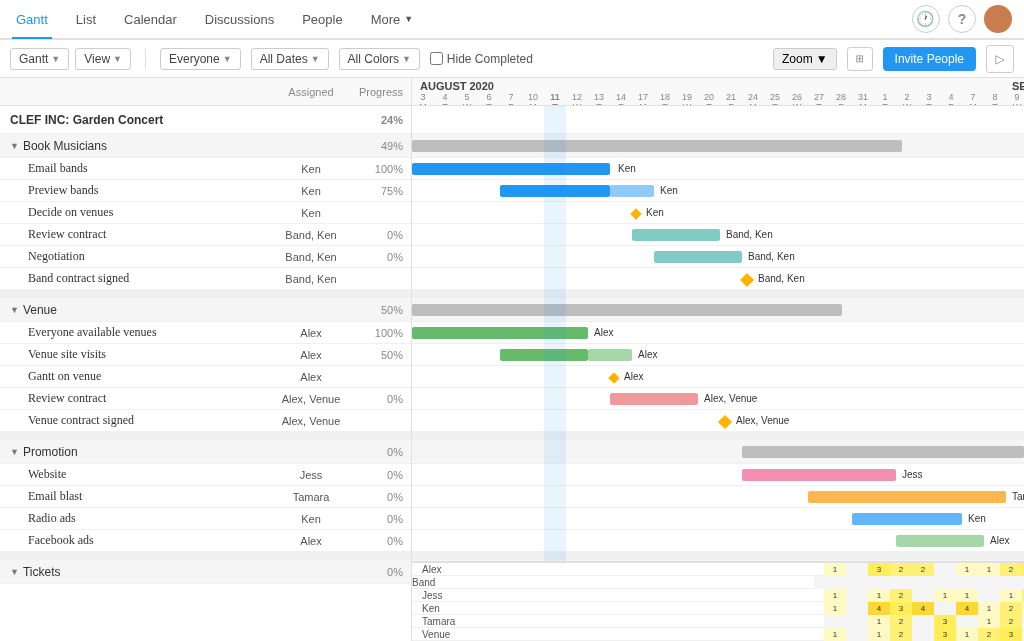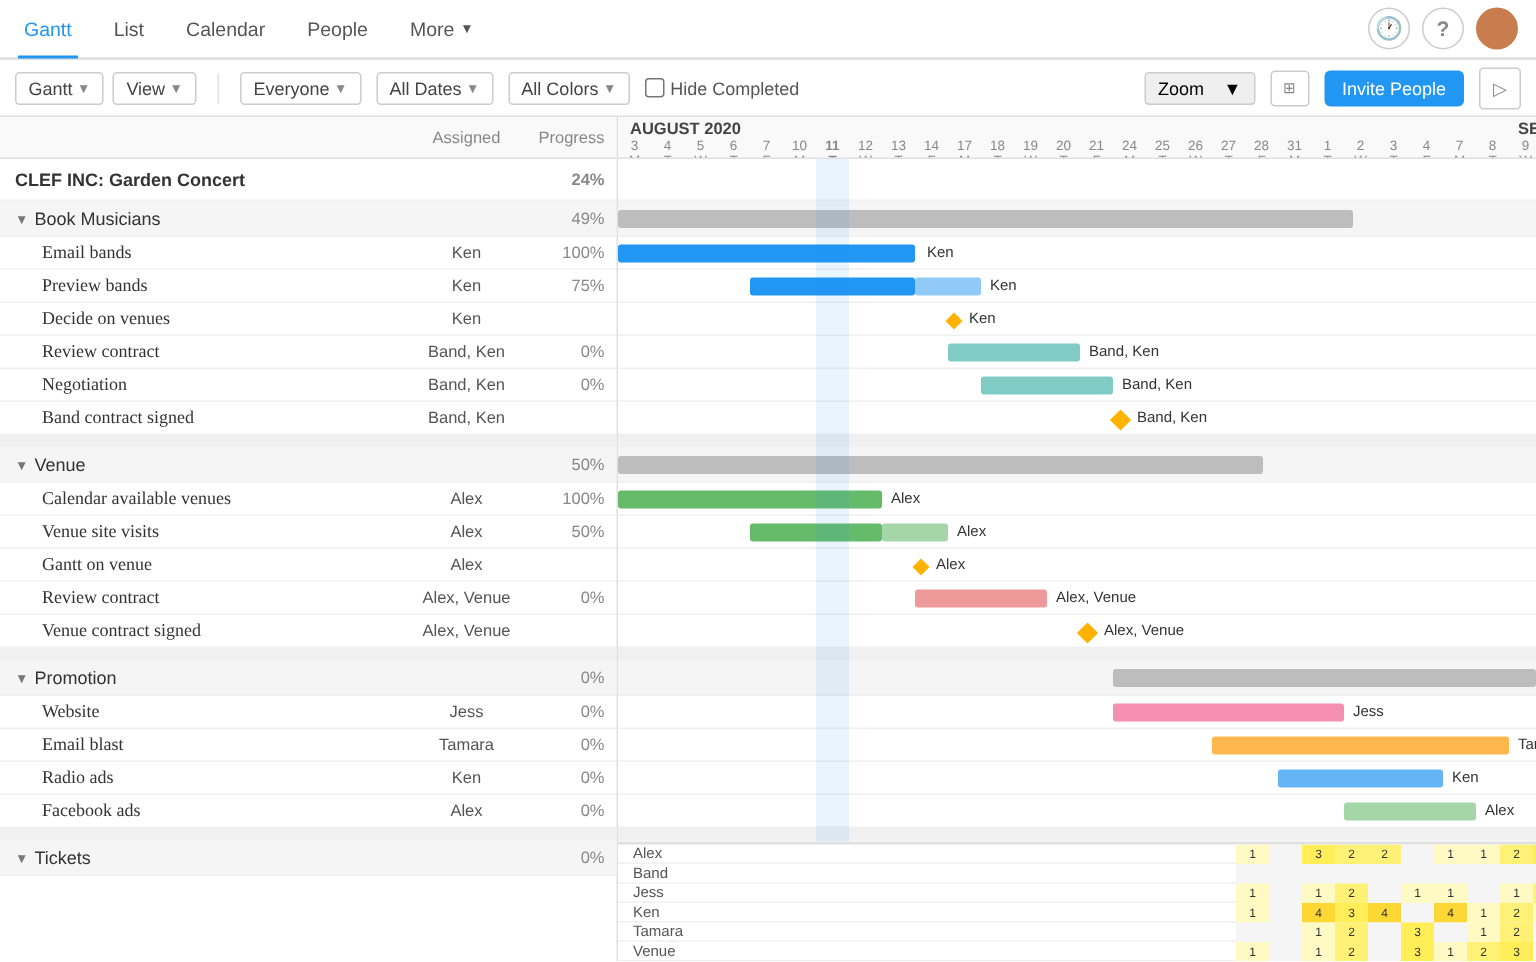--- a/index.html
+++ b/index.html
@@ -15,21 +15,21 @@
     .icon-btn { width: 28px; height: 28px; border-radius: 50%; border: 1.5px solid #ccc; display: flex; align-items: center; justify-content: center; cursor: pointer; color: #666; font-size: 14px; }
 
     
     .toolbar { display: flex; align-items: center; height: 38px; border-bottom: 1px solid #e0e0e0; padding: 0 10px; gap: 10px; background: #fff; }
     .toolbar .btn-group { display: flex; align-items: center; gap: 6px; }
     .toolbar .sep { width: 1px; height: 20px; background: #e0e0e0; margin: 0 4px; }
     .toolbar .filter-btn { display: flex; align-items: center; gap: 3px; padding: 3px 8px; border: 1px solid #ccc; border-radius: 3px; cursor: pointer; color: #444; font-size: 12px; background: #fff; }
     .toolbar .filter-btn .arrow { font-size: 9px; color: #888; }
     .toolbar .hide-completed { display: flex; align-items: center; gap: 4px; color: #555; font-size: 12px; cursor: pointer; }
     .toolbar .spacer { flex: 1; }
-    .toolbar .zoom-btn { display: flex; align-items: flex-start; gap: 13px; padding: 3px 8px; border: 1px solid #ccc; border-radius: 3px; cursor: pointer; font-size: 12px; }
+    .toolbar .zoom-btn { display: flex; align-items: flex-start; gap: 3px; padding: 3px 8px; border: 1px solid #ccc; border-radius: 3px; cursor: pointer; font-size: 12px; }
     .toolbar .view-box { width: 26px; height: 24px; border: 1px solid #ccc; border-radius: 3px; display: flex; align-items: center; justify-content: center; cursor: pointer; }
     .toolbar .invite-btn { background: #2196f3; color: #fff; border: none; border-radius: 4px; padding: 5px 12px; font-size: 12px; cursor: pointer; white-space: nowrap; }
     .toolbar .export-btn { width: 28px; height: 28px; border: 1px solid #ccc; border-radius: 3px; display: flex; align-items: center; justify-content: center; cursor: pointer; }
 
     
     .main { display: flex; height: calc(641px - 40px - 38px); overflow: hidden; }
 
     
     .left-pane { width: 412px; flex-shrink: 0; overflow: hidden; border-right: 1px solid #e0e0e0; display: flex; flex-direction: column; }
     .left-header { display: flex; height: 28px; border-bottom: 1px solid #e0e0e0; background: #f9f9f9; }
@@ -53,20 +53,21 @@
     
     .right-pane { flex: 1; overflow-x: auto; overflow-y: hidden; display: flex; flex-direction: column; }
   </style>
 </head>
 <body>
 
 <nav class="top-nav">
   <a href="#" class="active">Gantt</a>
   <a href="#">List</a>
   <a href="#">Calendar</a>
+  <a href="#">Discussions</a>
   <a href="#">People</a>
   <a href="#" class="more">More <span style="font-size:9px;margin-left:2px;">▼</span></a>
   <div class="right">
     <div class="icon-btn" style="font-size:15px;">🕐</div>
     <div class="icon-btn" style="font-size:14px; font-weight:bold; color:#888;">?</div>
     <div class="avatar" style="background:#c97d4e; width:28px;height:28px;border-radius:50%;"></div>
   </div>
 </nav>
 
 <div class="toolbar">
@@ -160,21 +161,21 @@
       </div>
 
       <div class="row separator"></div>
 
       <div class="row group-header">
         <div class="col-name group"><span class="triangle">▼</span> Venue</div>
         <div class="col-assigned"></div>
         <div class="col-progress">50%</div>
       </div>
       <div class="row">
-        <div class="col-name indent">Calendar available venues</div>
+        <div class="col-name indent">Everyone available venues</div>
         <div class="col-assigned">Alex</div>
         <div class="col-progress">100%</div>
       </div>
       <div class="row">
         <div class="col-name indent">Venue site visits</div>
         <div class="col-assigned">Alex</div>
         <div class="col-progress">50%</div>
       </div>
       <div class="row">
         <div class="col-name indent">Gantt on venue</div>
@@ -391,21 +392,21 @@
               <span style="width: 22px; height: 13px; display: inline-flex; align-items: center; justify-content: center; font-size: 8px; background: rgb(245, 245, 245); color: rgb(51, 51, 51); flex-shrink: 0;"></span>
               <span style="width: 22px; height: 13px; display: inline-flex; align-items: center; justify-content: center; font-size: 8px; background: rgb(255, 238, 88); color: rgb(51, 51, 51); flex-shrink: 0;">3</span>
               <span style="width: 22px; height: 13px; display: inline-flex; align-items: center; justify-content: center; font-size: 8px; background: rgb(255, 241, 118); color: rgb(51, 51, 51); flex-shrink: 0;">2</span>
               <span style="width: 22px; height: 13px; display: inline-flex; align-items: center; justify-content: center; font-size: 8px; background: rgb(255, 241, 118); color: rgb(51, 51, 51); flex-shrink: 0;">2</span>
               <span style="width: 22px; height: 13px; display: inline-flex; align-items: center; justify-content: center; font-size: 8px; background: rgb(245, 245, 245); color: rgb(51, 51, 51); flex-shrink: 0;"></span>
               <span style="width: 22px; height: 13px; display: inline-flex; align-items: center; justify-content: center; font-size: 8px; background: rgb(255, 249, 196); color: rgb(51, 51, 51); flex-shrink: 0;">1</span>
               <span style="width: 22px; height: 13px; display: inline-flex; align-items: center; justify-content: center; font-size: 8px; background: rgb(255, 249, 196); color: rgb(51, 51, 51); flex-shrink: 0;">1</span>
               <span style="width: 22px; height: 13px; display: inline-flex; align-items: center; justify-content: center; font-size: 8px; background: rgb(255, 241, 118); color: rgb(51, 51, 51); flex-shrink: 0;">2</span>
               <span style="width: 22px; height: 13px; display: inline-flex; align-items: center; justify-content: center; font-size: 8px; background: rgb(255, 238, 88); color: rgb(51, 51, 51); flex-shrink: 0;">3</span>
             </div>
-            <div style="display: flex; align-items: center; height: 13px; border-bottom: 1px solid rgb(240, 240, 240);">
+            <div style="display: flex; align-items: center; height: 13px; border-bottom: 1px solid rgb(240, 240, 240); justify-content: center;">
               <span style="width: 412px; padding-left: 10px; font-size: 10px; color: rgb(85, 85, 85); flex-shrink: 0;">Band</span>
               <span style="width: 22px; height: 13px; display: inline-flex; align-items: center; justify-content: center; font-size: 8px; background: rgb(245, 245, 245); color: rgb(51, 51, 51); flex-shrink: 0;"></span>
               <span style="width: 22px; height: 13px; display: inline-flex; align-items: center; justify-content: center; font-size: 8px; background: rgb(245, 245, 245); color: rgb(51, 51, 51); flex-shrink: 0;"></span>
               <span style="width: 22px; height: 13px; display: inline-flex; align-items: center; justify-content: center; font-size: 8px; background: rgb(245, 245, 245); color: rgb(51, 51, 51); flex-shrink: 0;"></span>
               <span style="width: 22px; height: 13px; display: inline-flex; align-items: center; justify-content: center; font-size: 8px; background: rgb(245, 245, 245); color: rgb(51, 51, 51); flex-shrink: 0;"></span>
               <span style="width: 22px; height: 13px; display: inline-flex; align-items: center; justify-content: center; font-size: 8px; background: rgb(245, 245, 245); color: rgb(51, 51, 51); flex-shrink: 0;"></span>
               <span style="width: 22px; height: 13px; display: inline-flex; align-items: center; justify-content: center; font-size: 8px; background: rgb(245, 245, 245); color: rgb(51, 51, 51); flex-shrink: 0;"></span>
               <span style="width: 22px; height: 13px; display: inline-flex; align-items: center; justify-content: center; font-size: 8px; background: rgb(245, 245, 245); color: rgb(51, 51, 51); flex-shrink: 0;"></span>
               <span style="width: 22px; height: 13px; display: inline-flex; align-items: center; justify-content: center; font-size: 8px; background: rgb(245, 245, 245); color: rgb(51, 51, 51); flex-shrink: 0;"></span>
               <span style="width: 22px; height: 13px; display: inline-flex; align-items: center; justify-content: center; font-size: 8px; background: rgb(245, 245, 245); color: rgb(51, 51, 51); flex-shrink: 0;"></span>

